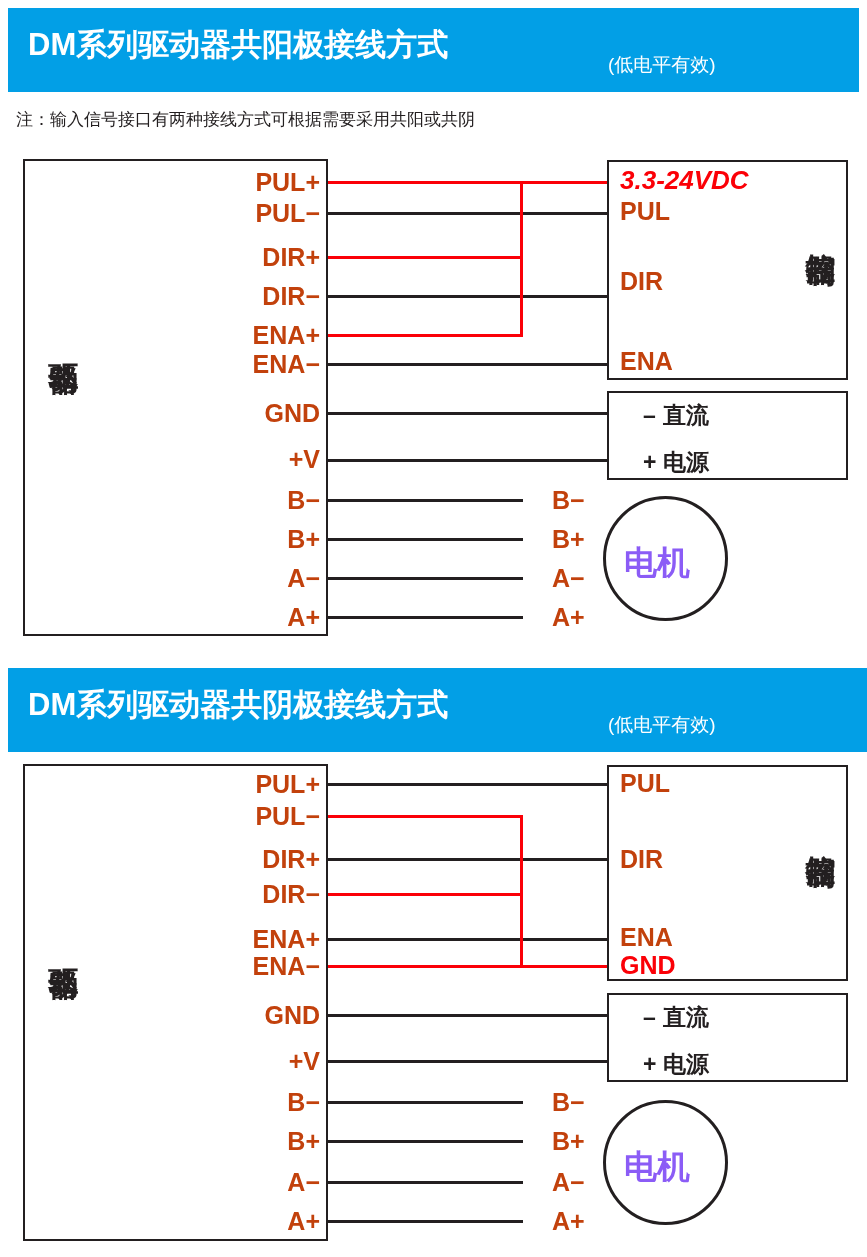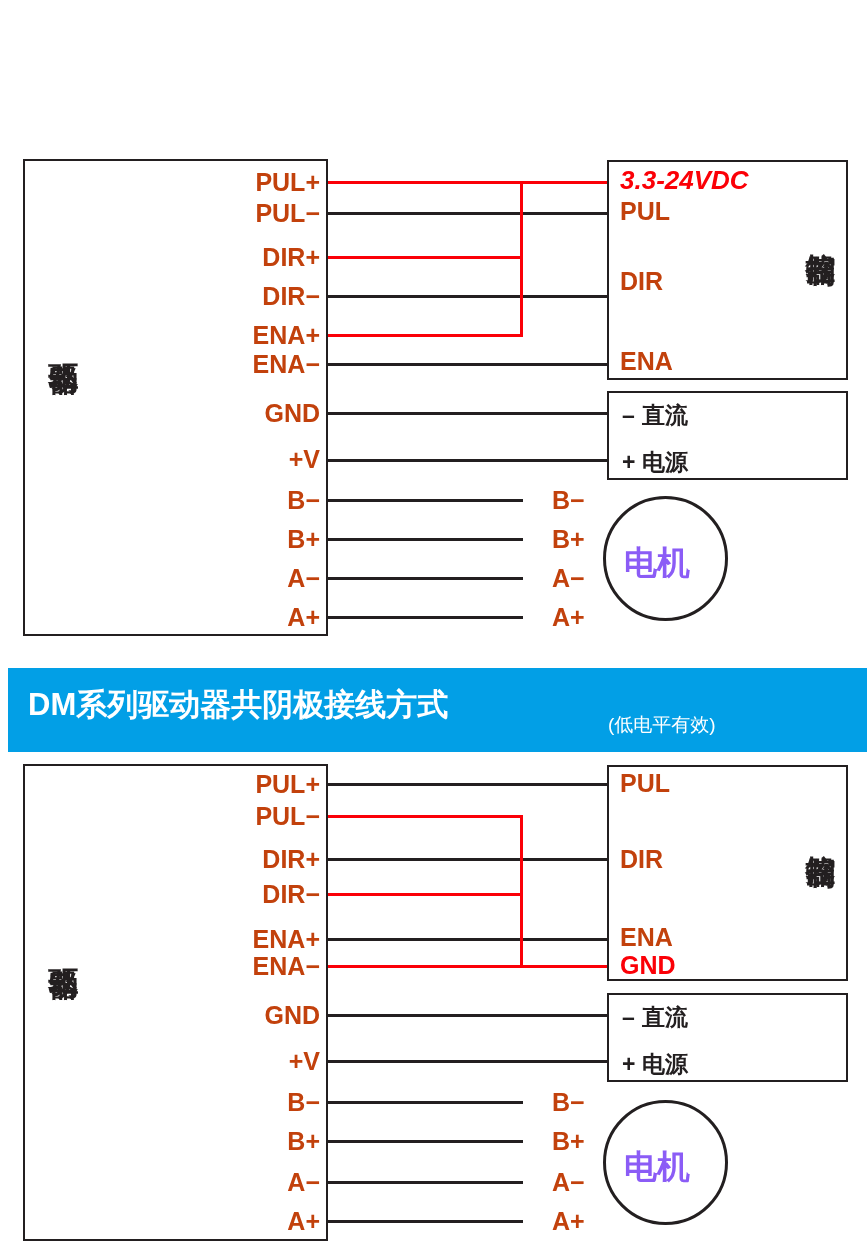--- a/index.html
+++ b/index.html
@@ -100,33 +100,39 @@
     font-weight: bold;
     color: #8b5cf6;
     white-space: nowrap;
   }
   .pwr-line {
     position: absolute;
     font-size: 23px;
     font-weight: bold;
     color: #231f20;
     white-space: nowrap;
+    margin-left: 21px;
   }
   .pwr-sign {
     display: inline-block;
     width: 20px;
     font-size: 23px;
   }
 </style>
 </head>
 <body>
 
 <div class="page">
 
-
+  <div class="banner" style="top:8px;">
+    <div class="banner-title">DM系列驱动器共阳极接线方式</div>
+    <div class="banner-sub">(低电平有效)</div>
+  </div>
+
+  <div class="note">注：输入信号接口有两种接线方式可根据需要采用共阳或共阴</div>
 
   <div class="box" style="left:23px; top:159px; width:305px; height:477px;"></div>
   <div class="vlabel" style="left:48px; top:340px;">驱动器</div>
 
   <div class="lbl lbl-r" style="left:140px; top:170px; width:180px;">PUL+</div>
   <div class="lbl lbl-r" style="left:140px; top:201px; width:180px;">PUL−</div>
   <div class="lbl lbl-r" style="left:140px; top:245px; width:180px;">DIR+</div>
   <div class="lbl lbl-r" style="left:140px; top:284px; width:180px;">DIR−</div>
   <div class="lbl lbl-r" style="left:140px; top:323px; width:180px;">ENA+</div>
   <div class="lbl lbl-r" style="left:140px; top:352px; width:180px;">ENA−</div>

